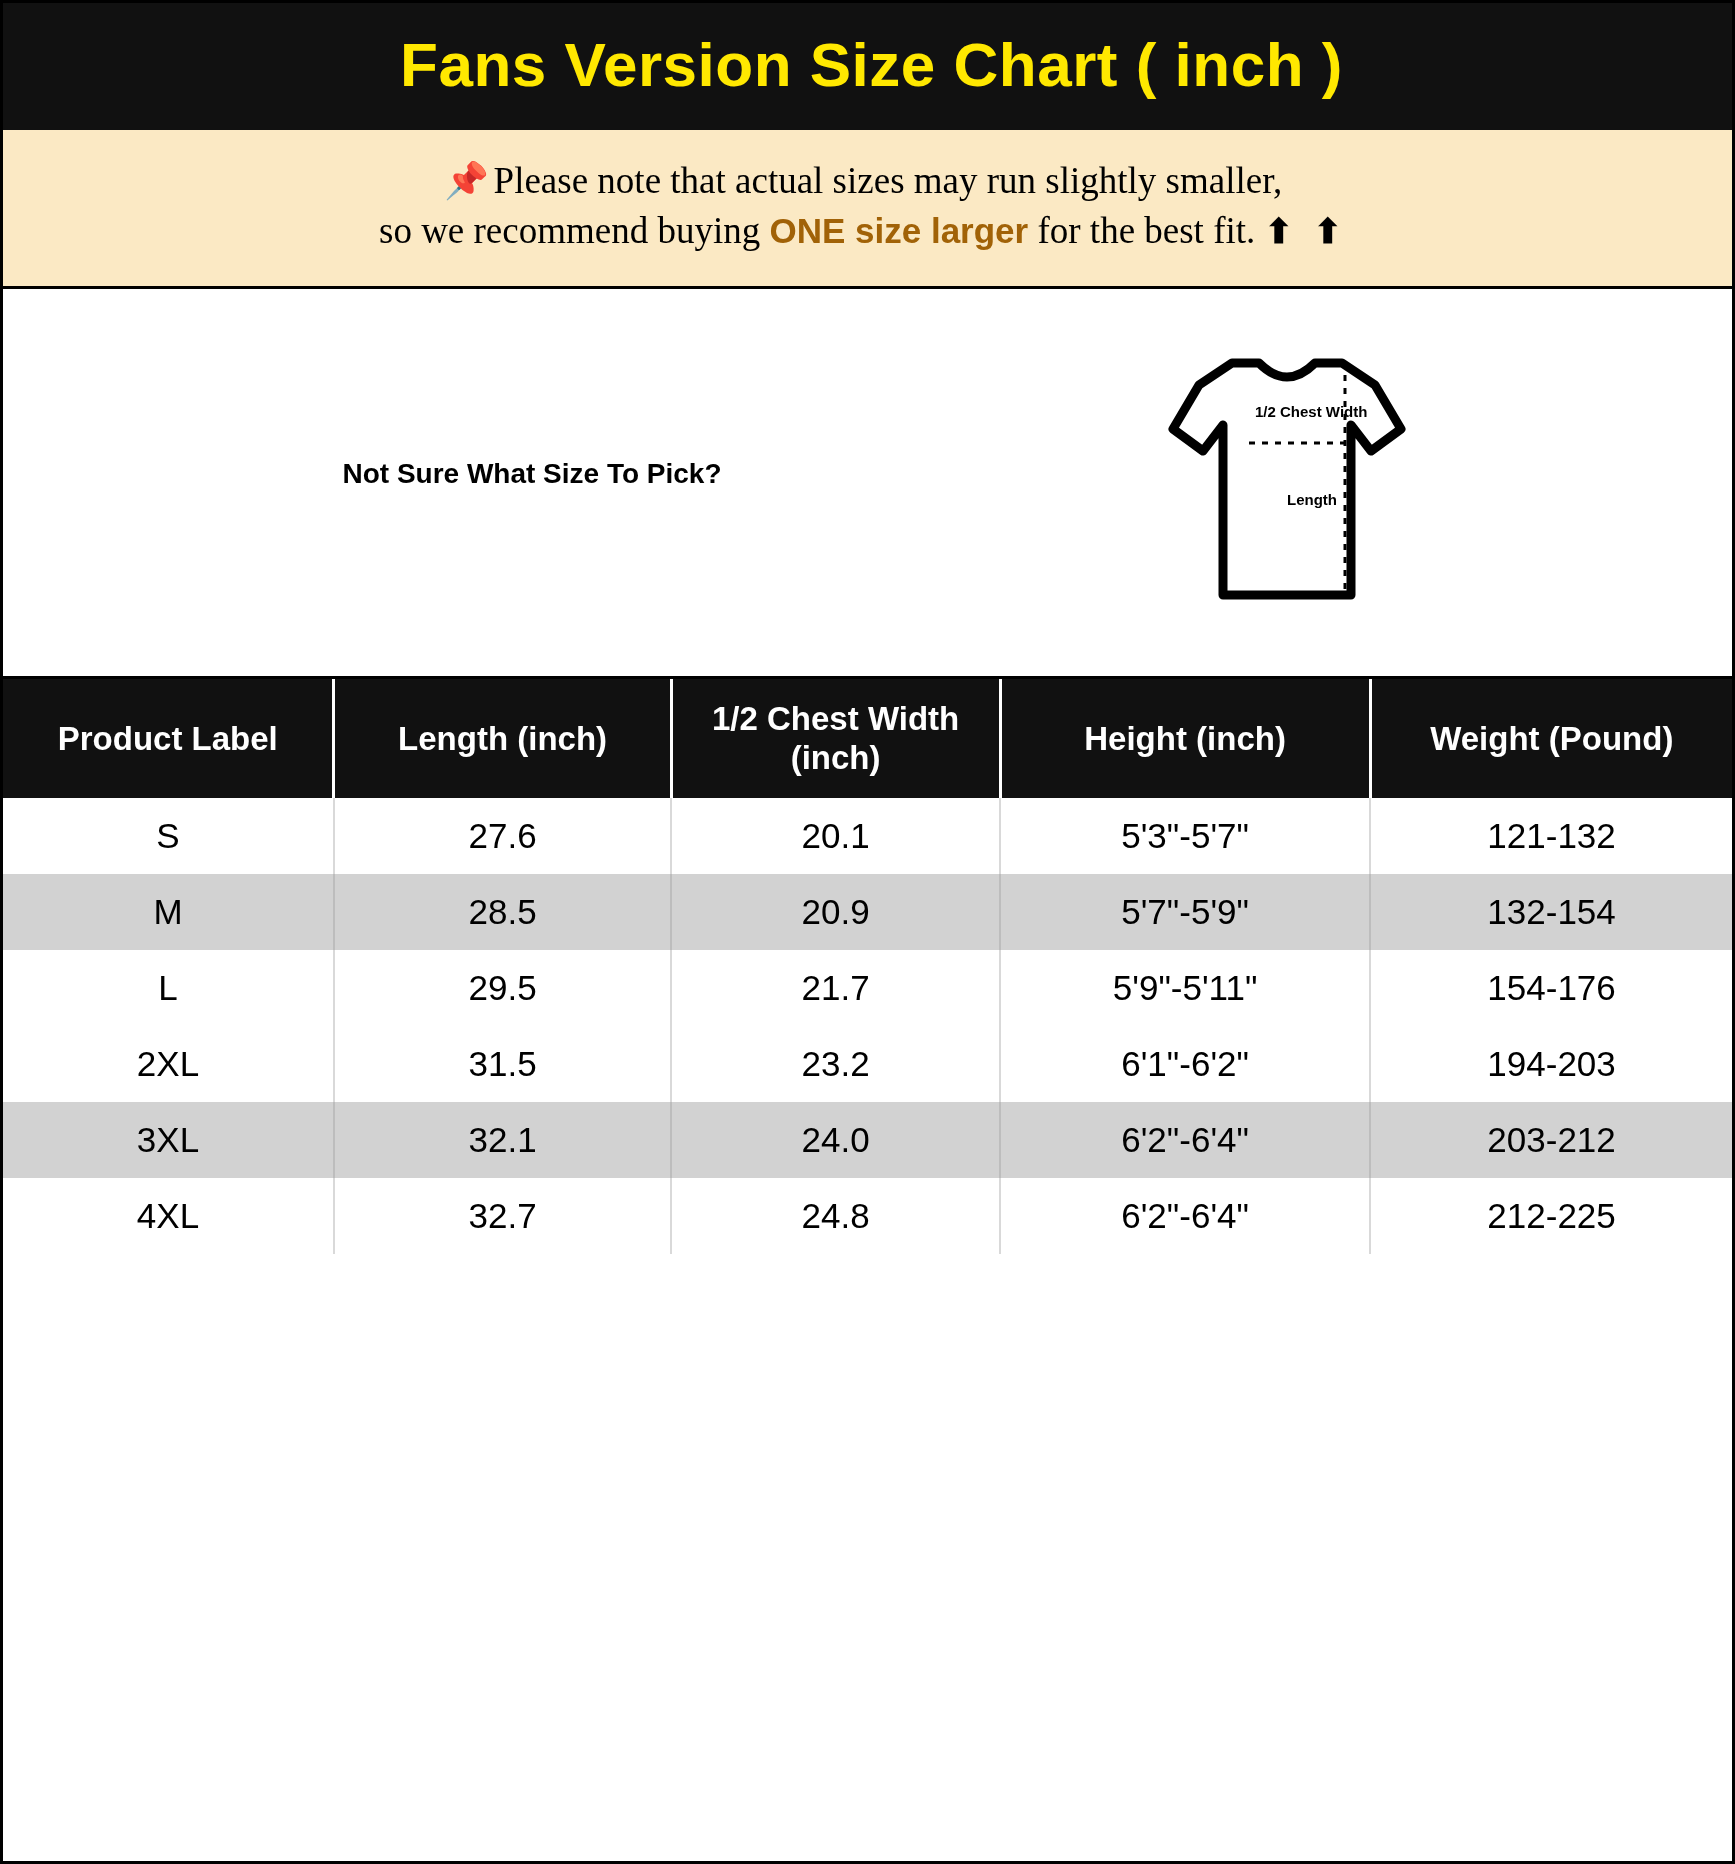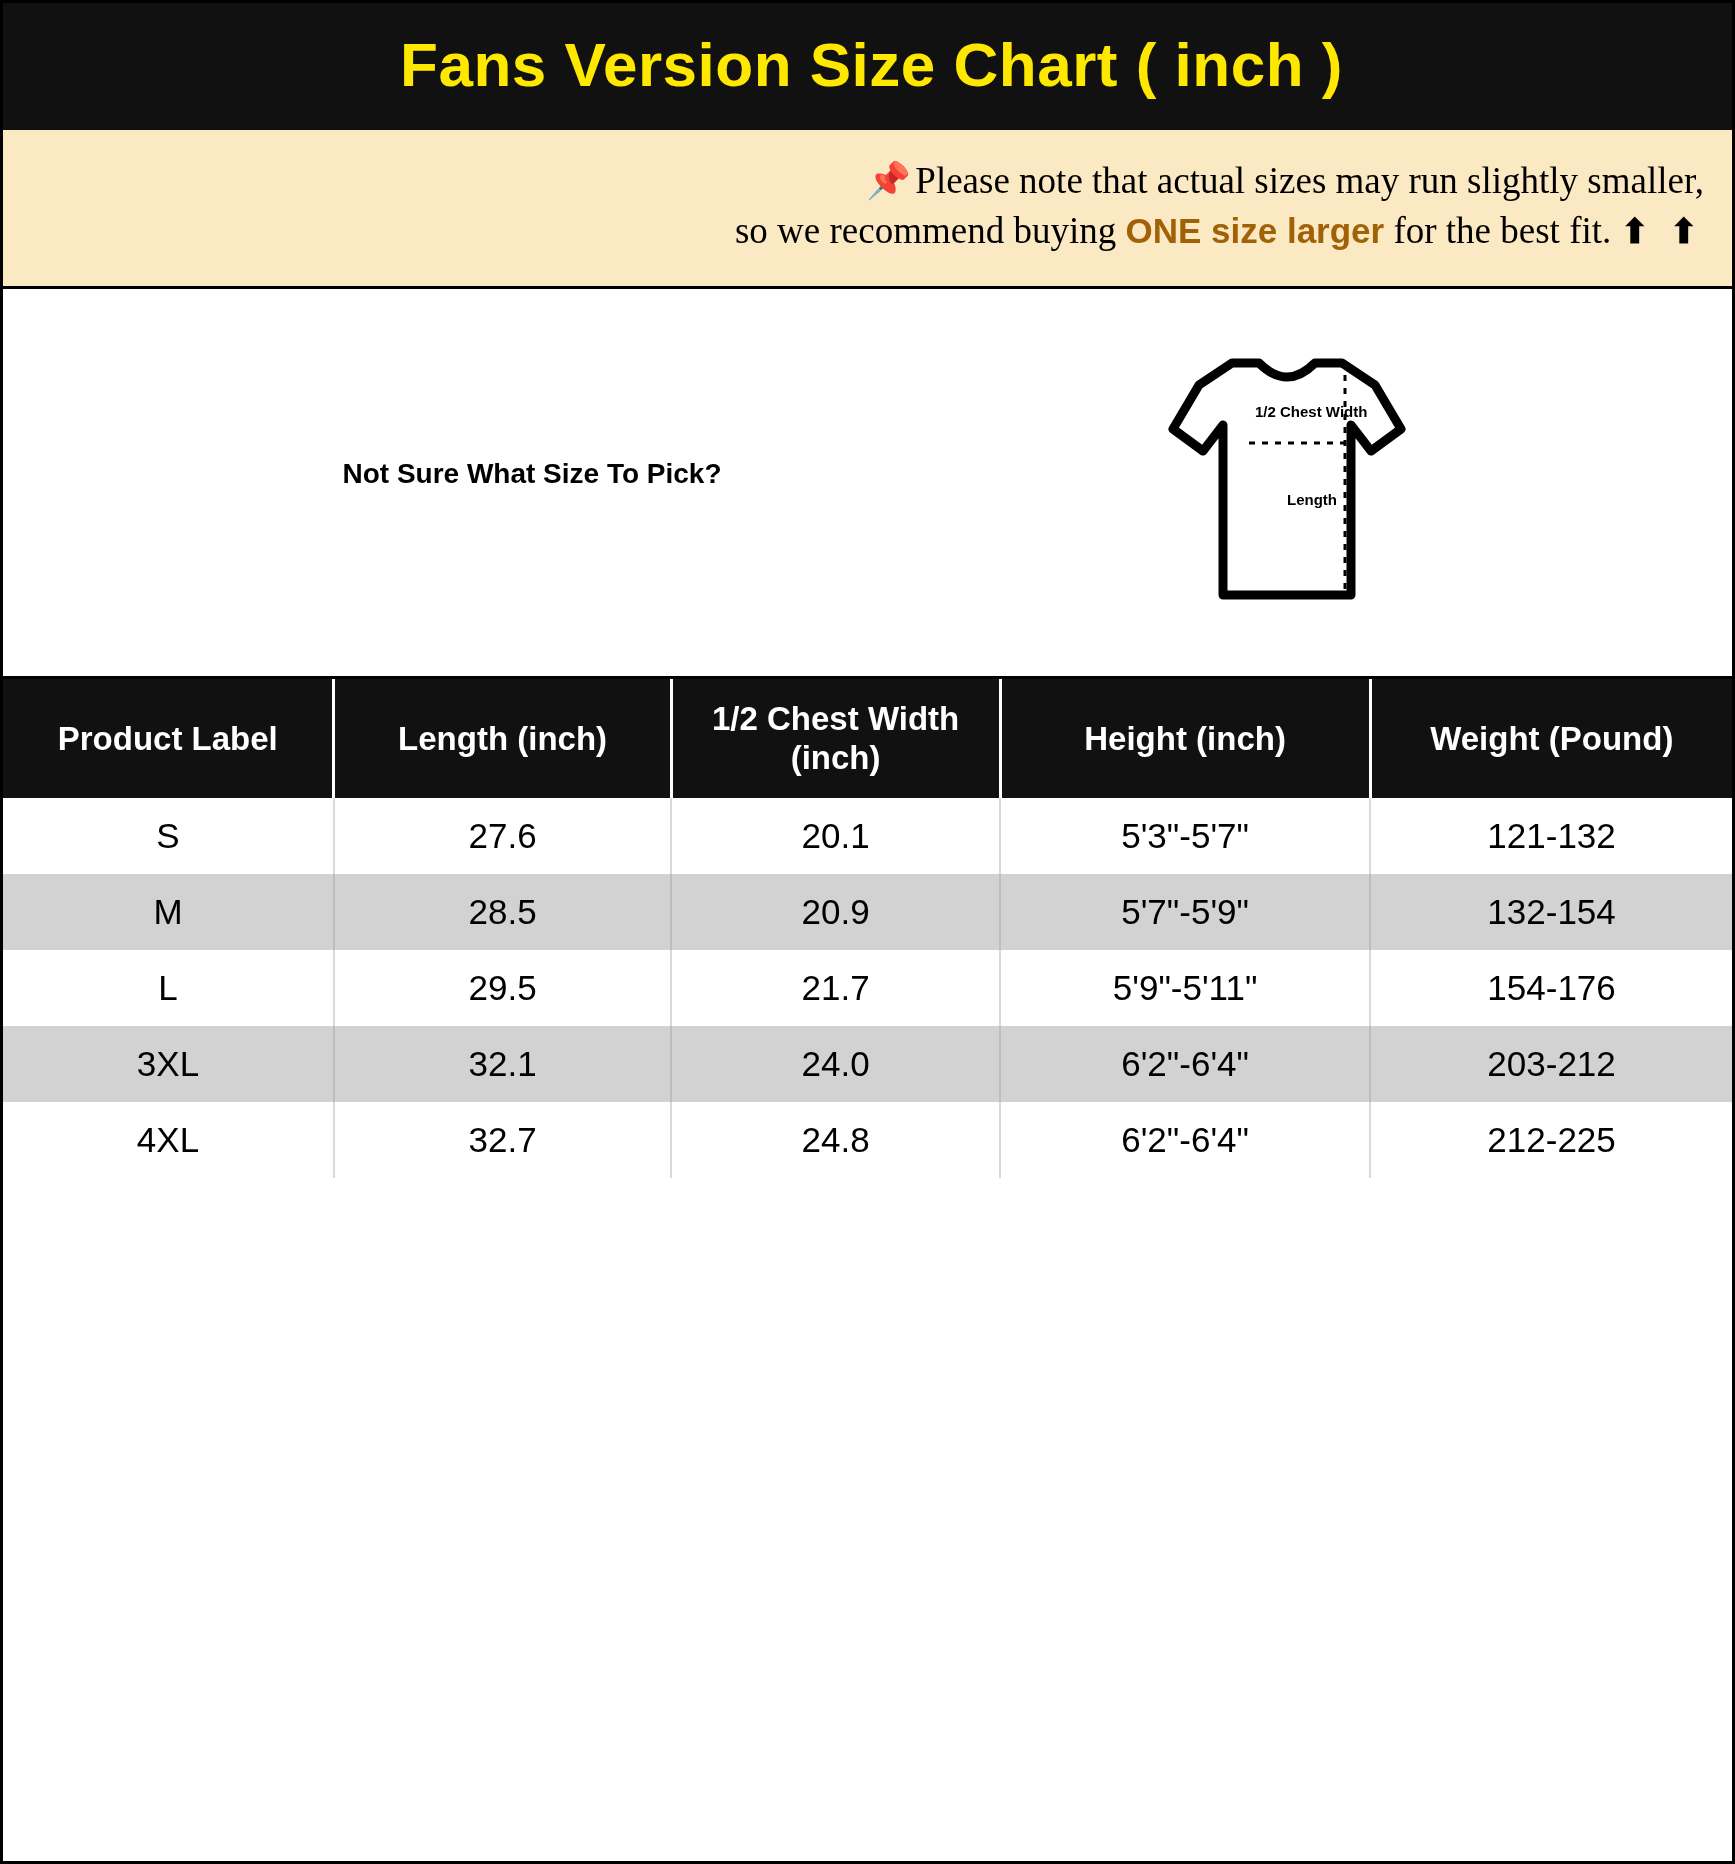--- a/index.html
+++ b/index.html
@@ -35,21 +35,21 @@
     font-weight: bold;
     letter-spacing: 0.5px;
     font-family: "Liberation Sans", sans-serif;
   }
 
   
   .note-strip {
     background: #fbe9c4;
     border-bottom: 3px solid #000000;
     padding: 26px 28px 30px 20px;
-    text-align: right;
+    text-align: center;
   }
   .note-line {
     font-size: 37px;
     line-height: 1.35;
     font-family: "Liberation Serif", serif;
   }
   .note-line .pin {
     color: #e02020;
     font-size: 36px;
     margin-right: 4px;
@@ -207,20 +207,27 @@
         <td>5'7"-5'9"</td>
         <td>132-154</td>
       </tr>
       <tr>
         <td>L</td>
         <td>29.5</td>
         <td>21.7</td>
         <td>5'9"-5'11"</td>
         <td>154-176</td>
       </tr>
+      <tr>
+        <td>2XL</td>
+        <td>31.5</td>
+        <td>23.2</td>
+        <td>6'1"-6'2"</td>
+        <td>194-203</td>
+      </tr>
       <tr class="alt">
         <td>3XL</td>
         <td>32.1</td>
         <td>24.0</td>
         <td>6'2"-6'4"</td>
         <td>203-212</td>
       </tr>
       <tr>
         <td>4XL</td>
         <td>32.7</td>

